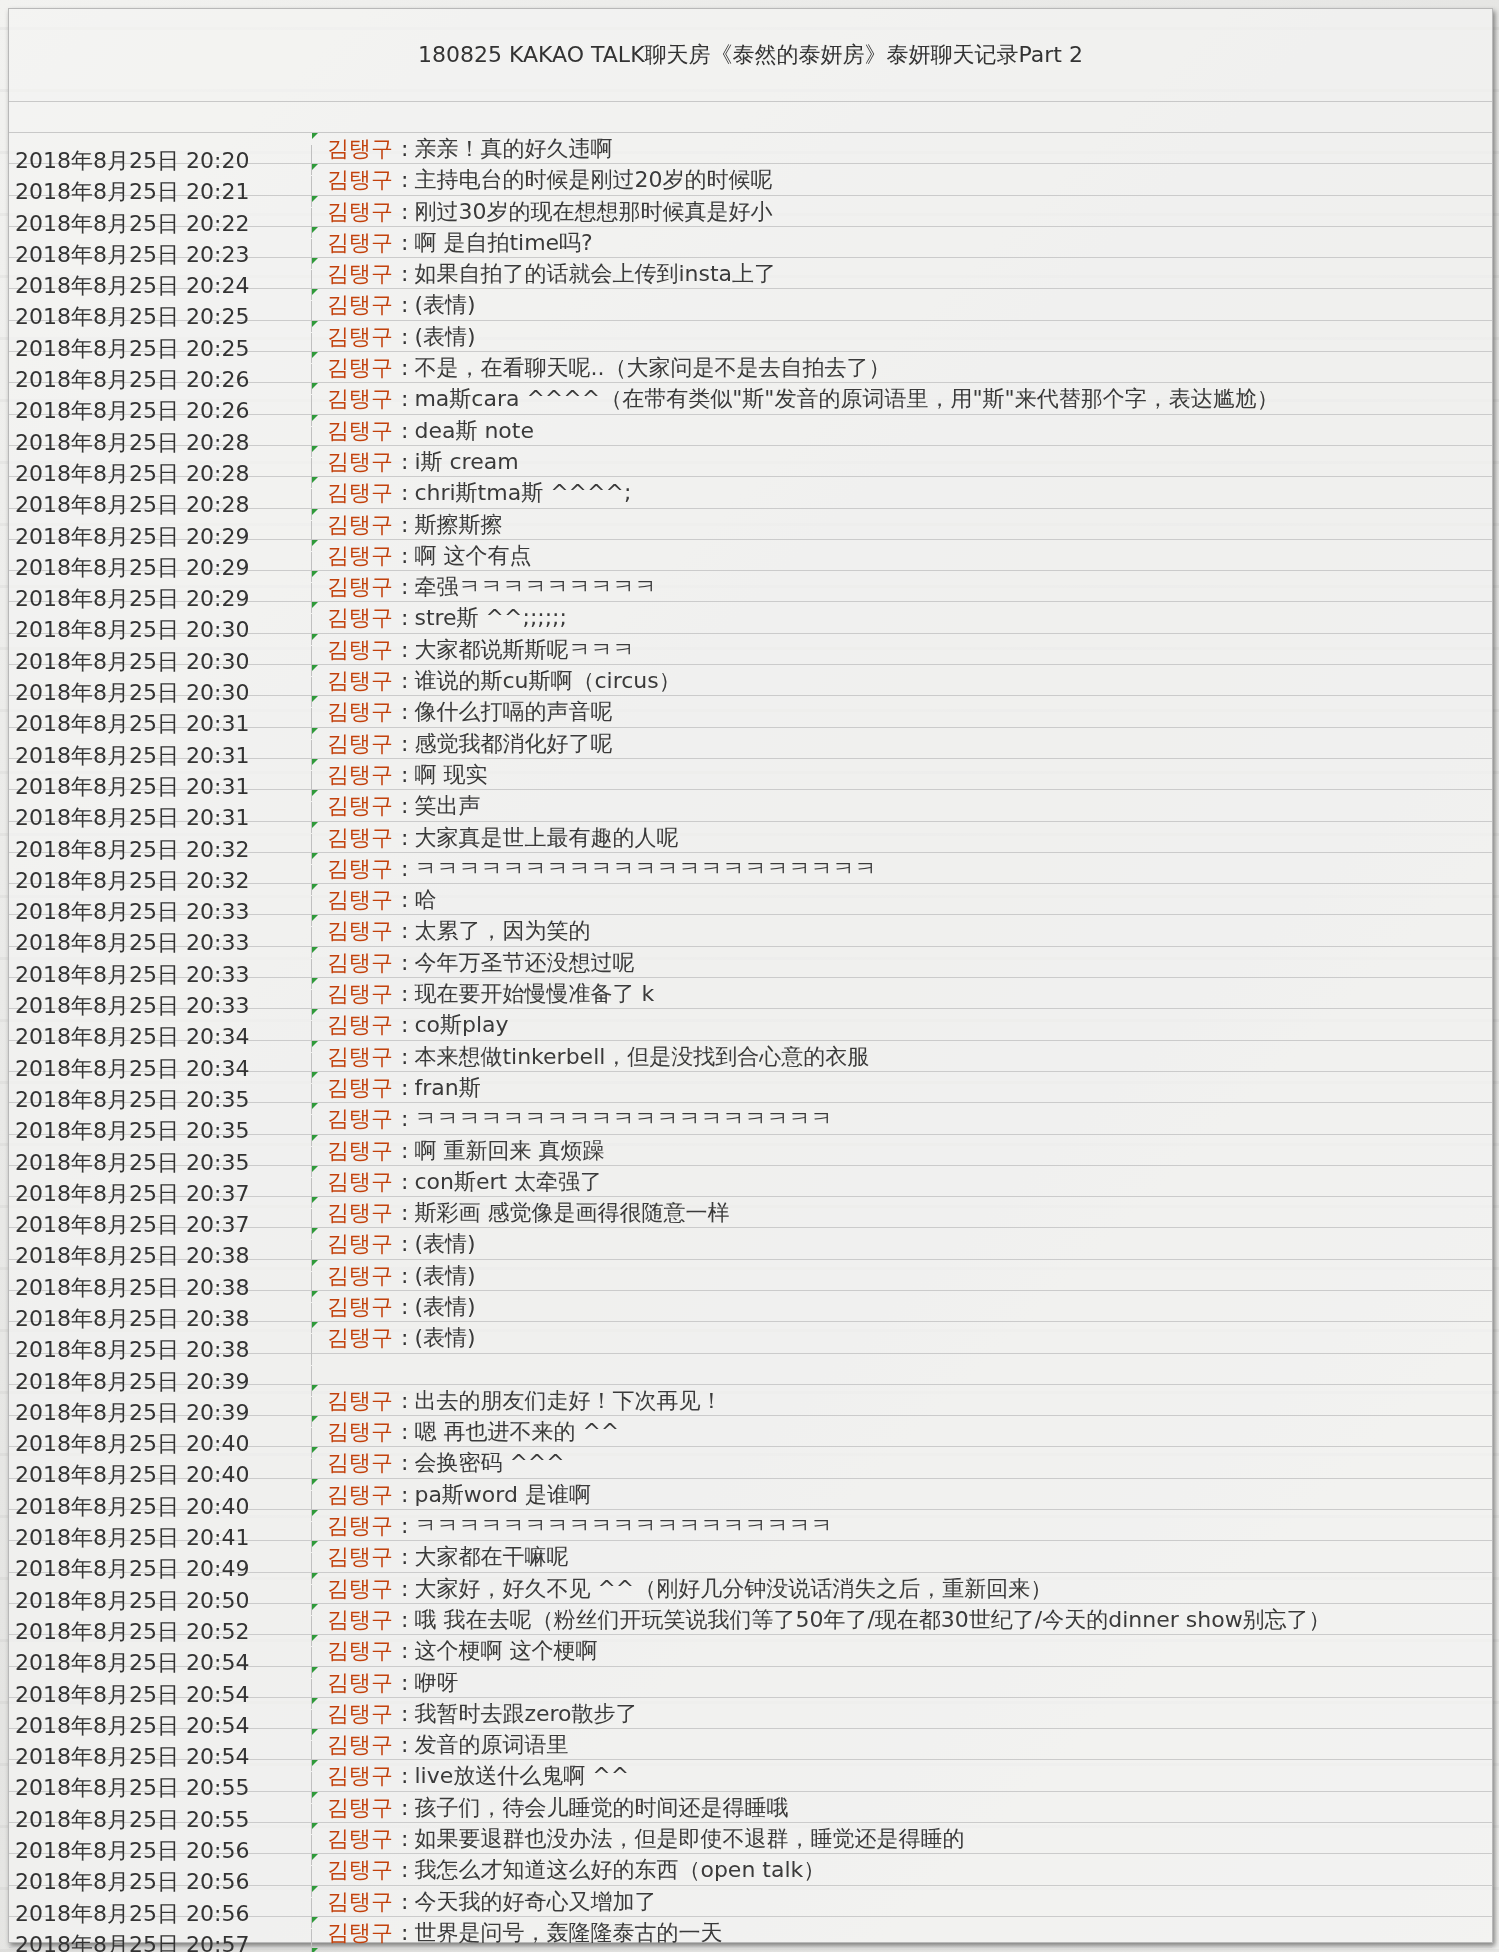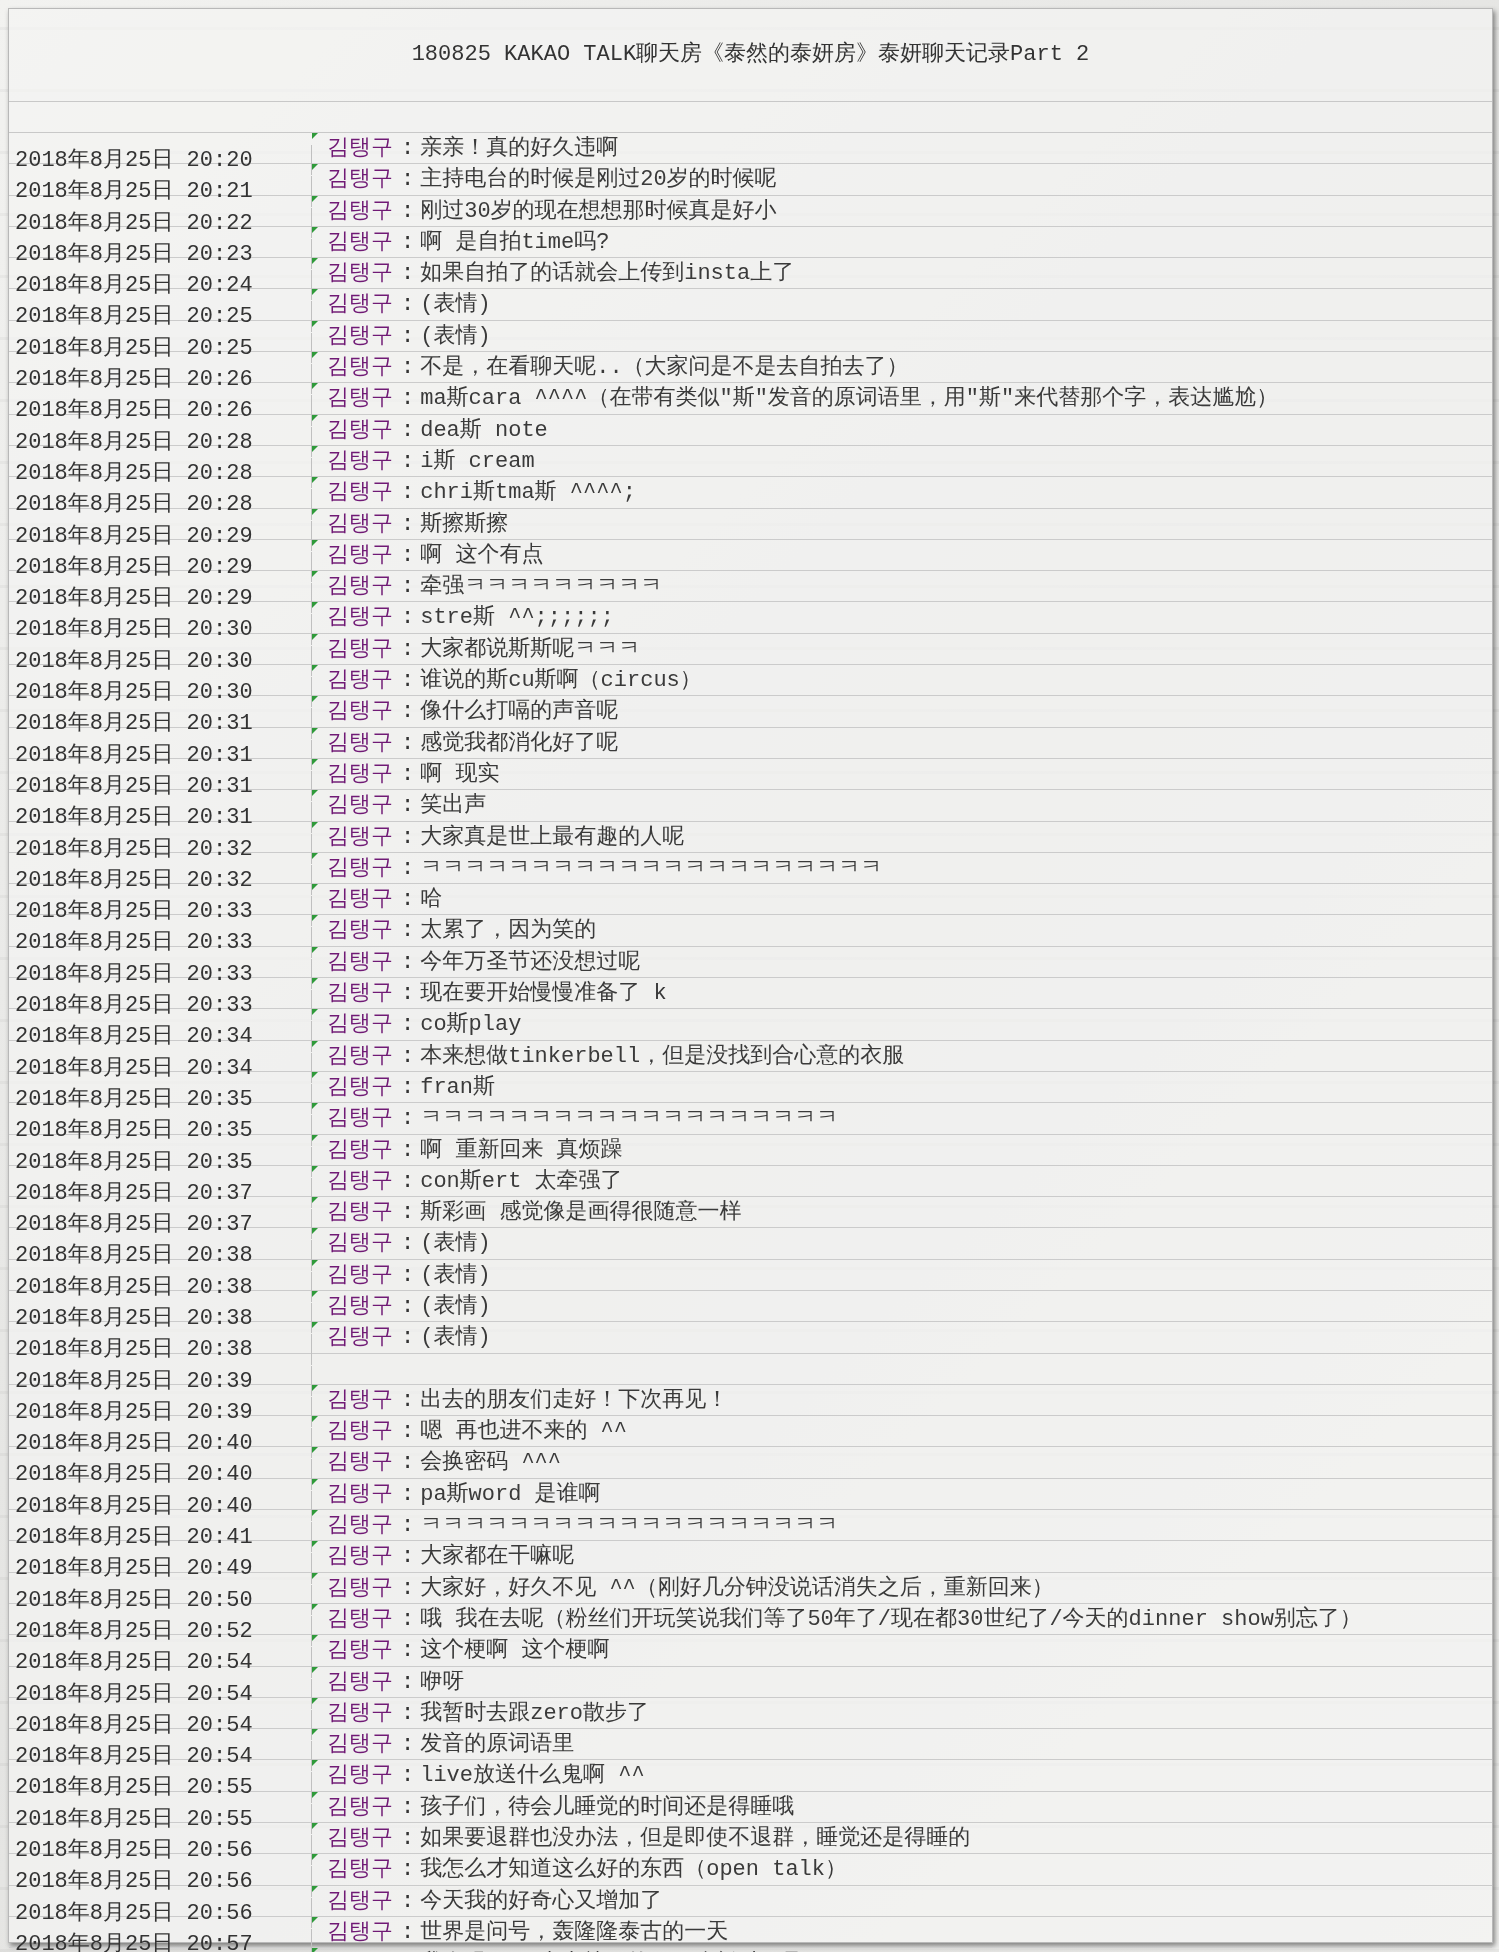--- a/index.html
+++ b/index.html
@@ -13,21 +13,20 @@
     font-family: "DejaVu Sans", "Liberation Sans", sans-serif;
     color: #333;
   }
   .sheet {
     position: absolute;
     left: 8px; top: 8px;
     width: 1483px; height: 1933px;
     background: rgba(244,244,242,0.72);
     border: 1px solid #b8b8b8;
     box-shadow: 2px 3px 5px rgba(0,0,0,0.45);
-    font-family: Liberation Mono, monospace;
   }
   .title {
     position: absolute;
     left: 0; top: 0; width: 100%;
     height: 92px;
     line-height: 92px;
     text-align: center;
     font-size: 22px;
     color: #333;
     border-bottom: 1px solid #c8c8c8;
@@ -71,21 +70,21 @@
     color: #3a3a3a;
   }
   .msg::before {
     content: "";
     position: absolute;
     left: 0; top: 0;
     width: 0; height: 0;
     border-top: 6px solid #2f9a3a;
     border-right: 6px solid transparent;
   }
-  .sender { color: #701a75; text-align: right; }
+  .sender { color: #c2410c; text-align: right; }
   .sep { color: #333; padding: 0 6px 0 8px; }
 </style>
 </head>
 <body>
 
 <div class="sheet">
   <div class="title">180825 KAKAO TALK聊天房《泰然的泰妍房》泰妍聊天记录Part 2</div>
   <div class="blank-row"></div>
   <div class="rows" id="rows">
       <div class="row">

